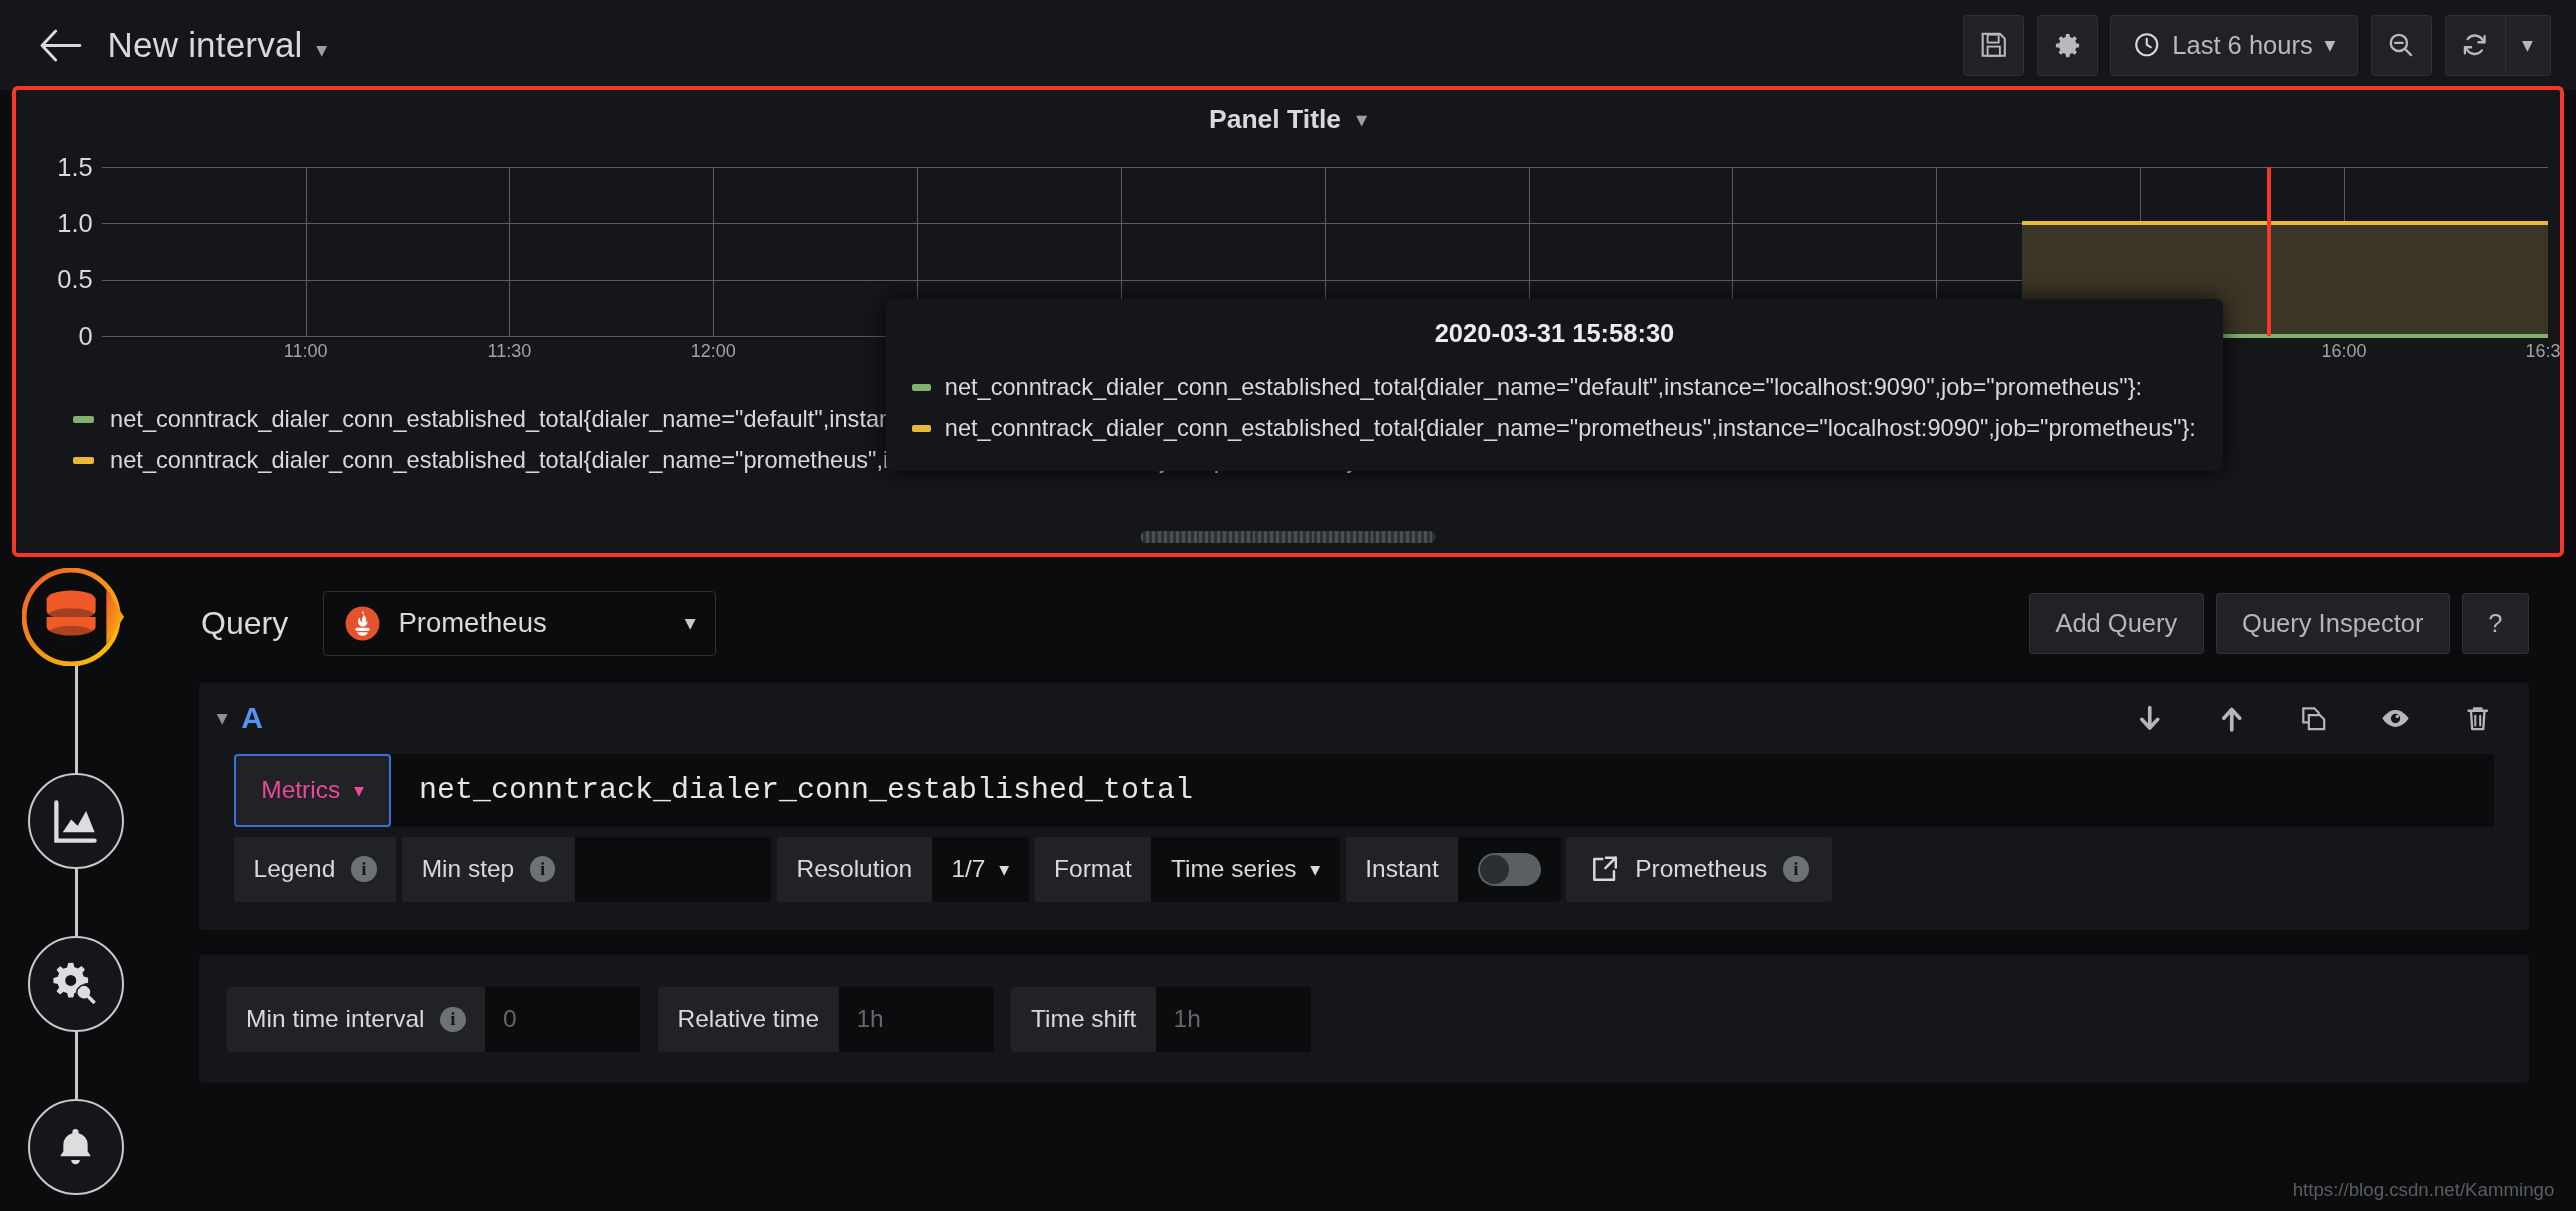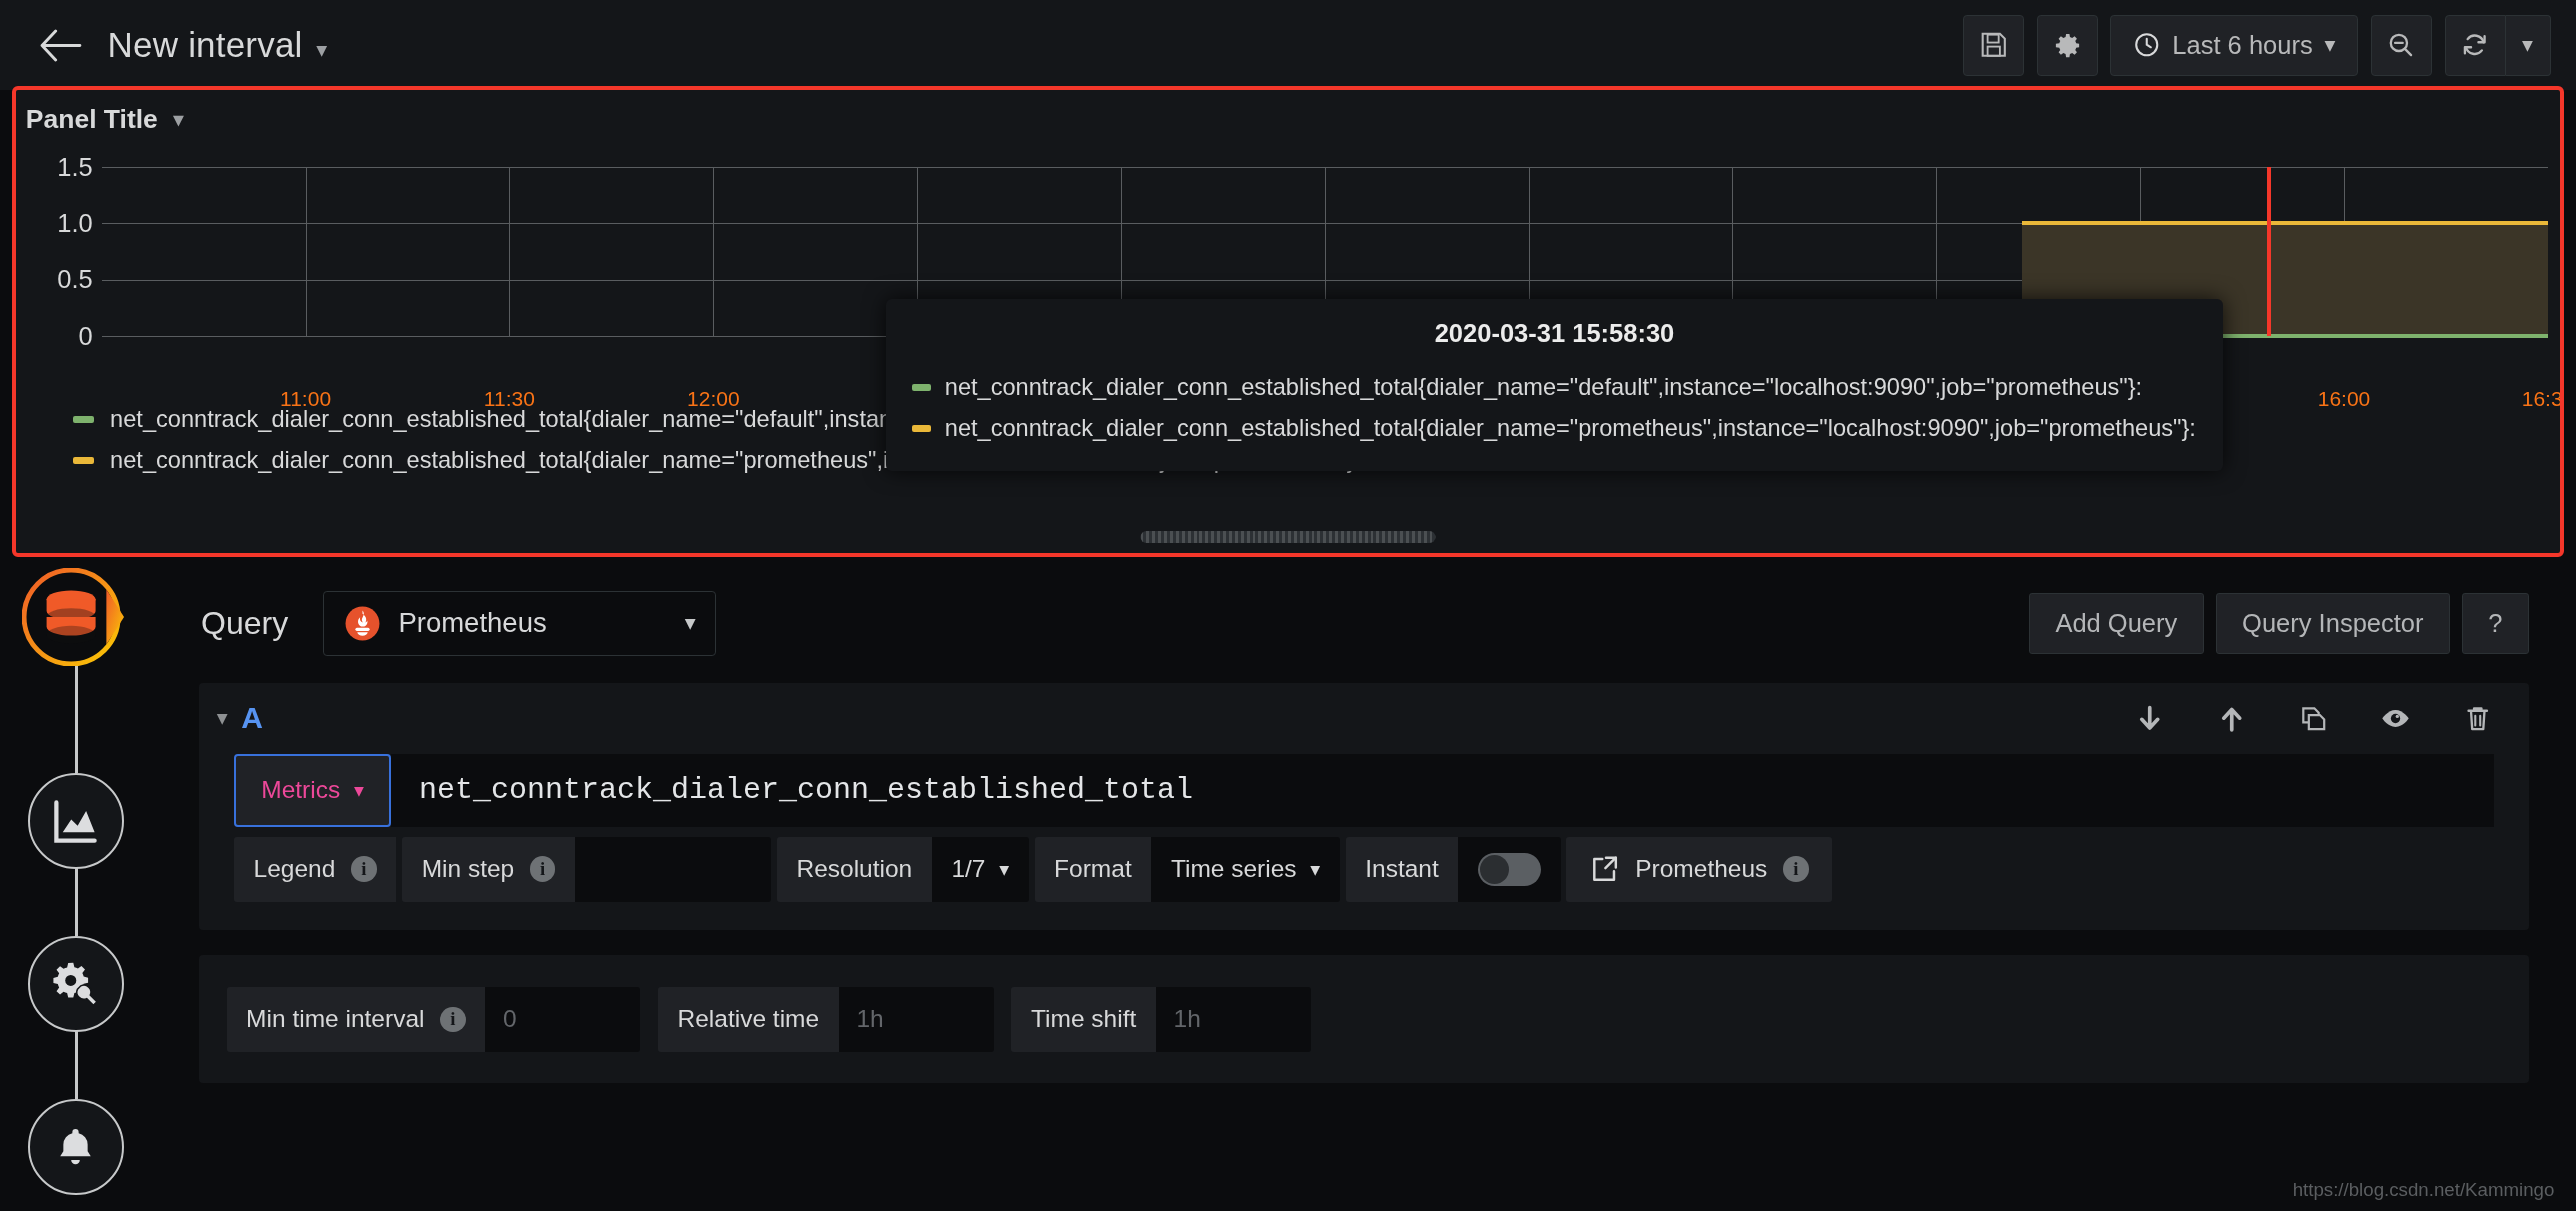--- a/index.html
+++ b/index.html
@@ -44,33 +44,33 @@
 
   
   #panel-wrap {
     position: absolute; top: 86px; left: 11.8px;
     width: 2552px; height: 471px;
     border: 4.9px solid #f5372a; border-radius: 5.9px;
     background: #141619;
     overflow: hidden;
   }
   #panel-title-bar {
-    height: 59px; display: flex; align-items: center; 
-    gap: 15.7px; color: #d8d9da; font-size: 26.5px; font-weight: 600; margin-left: 10px;
+    height: 59px; display: flex; align-items: center; justify-content: center;
+    gap: 15.7px; color: #d8d9da; font-size: 26.5px; font-weight: 600;
   }
   #graph-area { position: relative; width: 100%; height: 236px; }
   #legend-area { padding: 13.7px 0 0 57px; }
   .legend-row { display: flex; align-items: center; gap: 15.7px; height: 41px; }
   .legend-swatch { width: 21.6px; height: 6.9px; border-radius: 2px; flex: none; }
   .legend-label { font-size: 23.6px; color: #d8d9da; white-space: nowrap; }
 
   
   .ytick { position: absolute; right: 0; transform: translateY(-50%); font-size: 25.5px; color: #d8d9da; }
   .ytick-box { position: absolute; left: 0; top: 0; width: 77px; height: 100%; }
-  .xtick { position: absolute; transform: translateX(-50%); font-size: 21px; color: #f97316; margin-top: 46px; }
+  .xtick { position: absolute; transform: translateX(-50%); font-size: 18px; color: #a3a3a3; }
   .gridline-h { position: absolute; left: 0; right: 0; height: 1px; background: #5a5d60; }
   .gridline-v { position: absolute; top: 0; bottom: 0; width: 1px; background: #5a5d60; }
   #plot { position: absolute; left: 86px; right: 11.8px; top: 17.7px; height: 169px; }
   #xaxis { position: absolute; left: 86px; right: 11.8px; top: 192px; height: 39px; }
 
   
   #tooltip {
     position: absolute; left: 886px; top: 299px; width: 1337px;
     background: #141619; border-radius: 5.9px;
     box-shadow: 0 0 21.6px rgba(0,0,0,.75);

